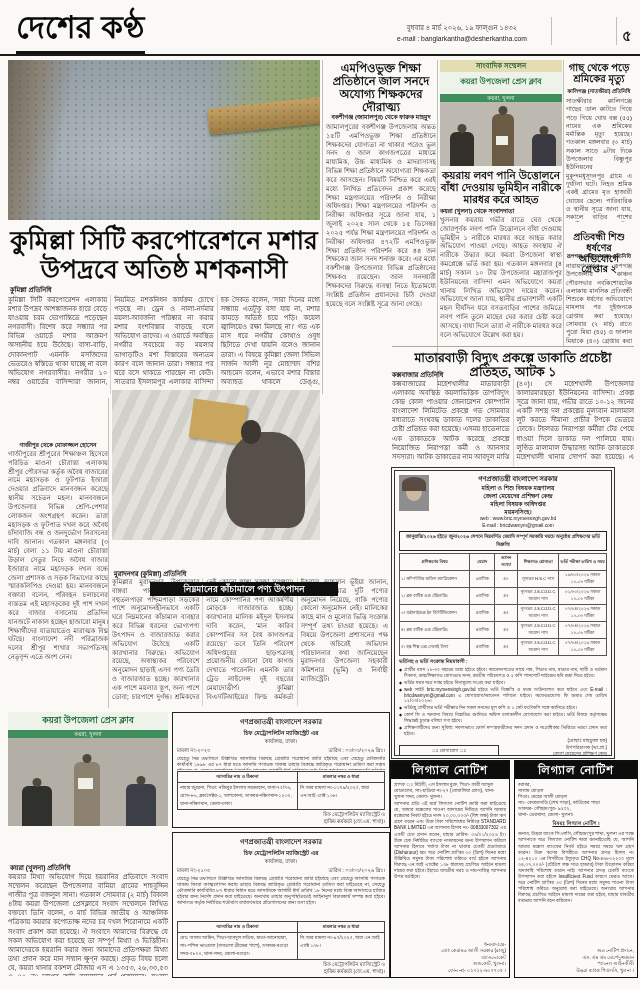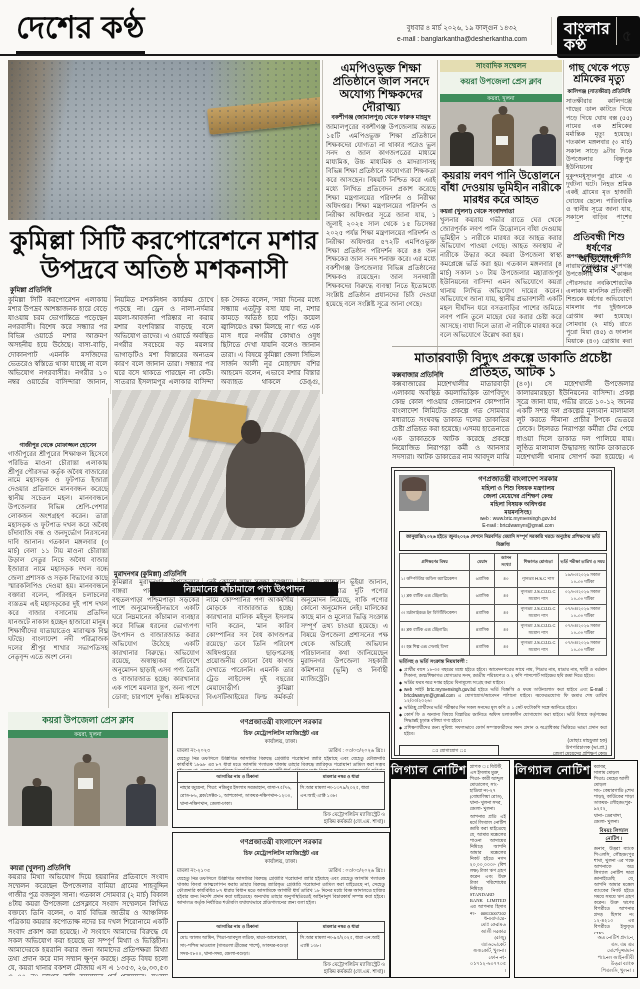--- a/index.html
+++ b/index.html
@@ -113,42 +113,41 @@
   #ad-table th{font-weight:700;}
   #ad-table td:first-child{text-align:left;}
   .ad-sec{font-weight:700;font-size:4.9px;margin-top:2px;}
   .ad-bullet{display:flex;font-size:4.5px;line-height:1.3;text-align:justify;margin-top:1px;}
   .ad-bullet .bm{flex:none;margin-right:2px;font-size:4px;}
   #ad-bottom{display:flex;justify-content:space-between;align-items:flex-end;margin-top:2px;flex:1;}
   #ad-contact{border:1px solid #333;width:94px;text-align:center;font-size:4.5px;line-height:1.4;padding:2px;white-space:pre-line;}
   #ad-sign{text-align:right;font-size:4.7px;line-height:1.35;white-space:pre-line;}
   
   .ln{position:absolute;top:760px;height:218px;border:1px solid #111;background:#fbfaf7;box-sizing:border-box;
-      display:flex;flex-direction:row;font-family:Liberation Serif, serif;}
+      display:flex;flex-direction:column;}
   #ln1{left:390px;width:120px;} #ln2{left:514px;width:124px;}
   .ln-title{height:18px;background:#0d0d0d;color:#fff;font-weight:800;font-size:11.5px;
       text-align:center;line-height:18px;letter-spacing:1px;}
   .ln-content{flex:1;display:flex;flex-direction:column;padding:3px;overflow:hidden;}
   .ln-addr{font-size:4.6px;line-height:1.32;white-space:pre-line;}
   .ln-subject{font-size:5px;font-weight:700;text-align:center;text-decoration:underline;margin:2px 0;}
   .ln-body{flex:1;overflow:hidden;font-size:4.6px;line-height:1.32;text-align:justify;margin-top:1px;}
   .ln-sig{text-align:right;font-size:4.8px;line-height:1.35;white-space:pre-line;margin-top:1px;}
 </style>
 </head>
 <body>
 
 <div class="page">
 
   <div id="logo">দেশের কণ্ঠ</div>
   <div id="dates">
     <div>বুধবার ৪ মার্চ ২০২৬, ১৯ ফাল্গুন ১৪৩২</div>
     <div>e-mail : banglarkantha@desherkantha.com</div>
   </div>
   <div class="vr" style="left:551px;top:17px;height:28px;"></div>
-  <div id="masthead">বাংলার কণ্ঠ</div>
   <div class="vr" style="left:616px;top:17px;height:28px;"></div>
   <div id="pageno">৫</div>
   <div id="hdr-rule"></div>
 
   <div id="photo-main" class="ph">
     <div class="log"></div>
     <div class="speck"></div>
   </div>
   <div id="hlA" class="abs hl">কুমিল্লা সিটি করপোরেশনে মশার উপদ্রবে অতিষ্ঠ মশকনাসী</div>
   <div id="byA" class="abs by">কুমিল্লা প্রতিনিধি</div>

